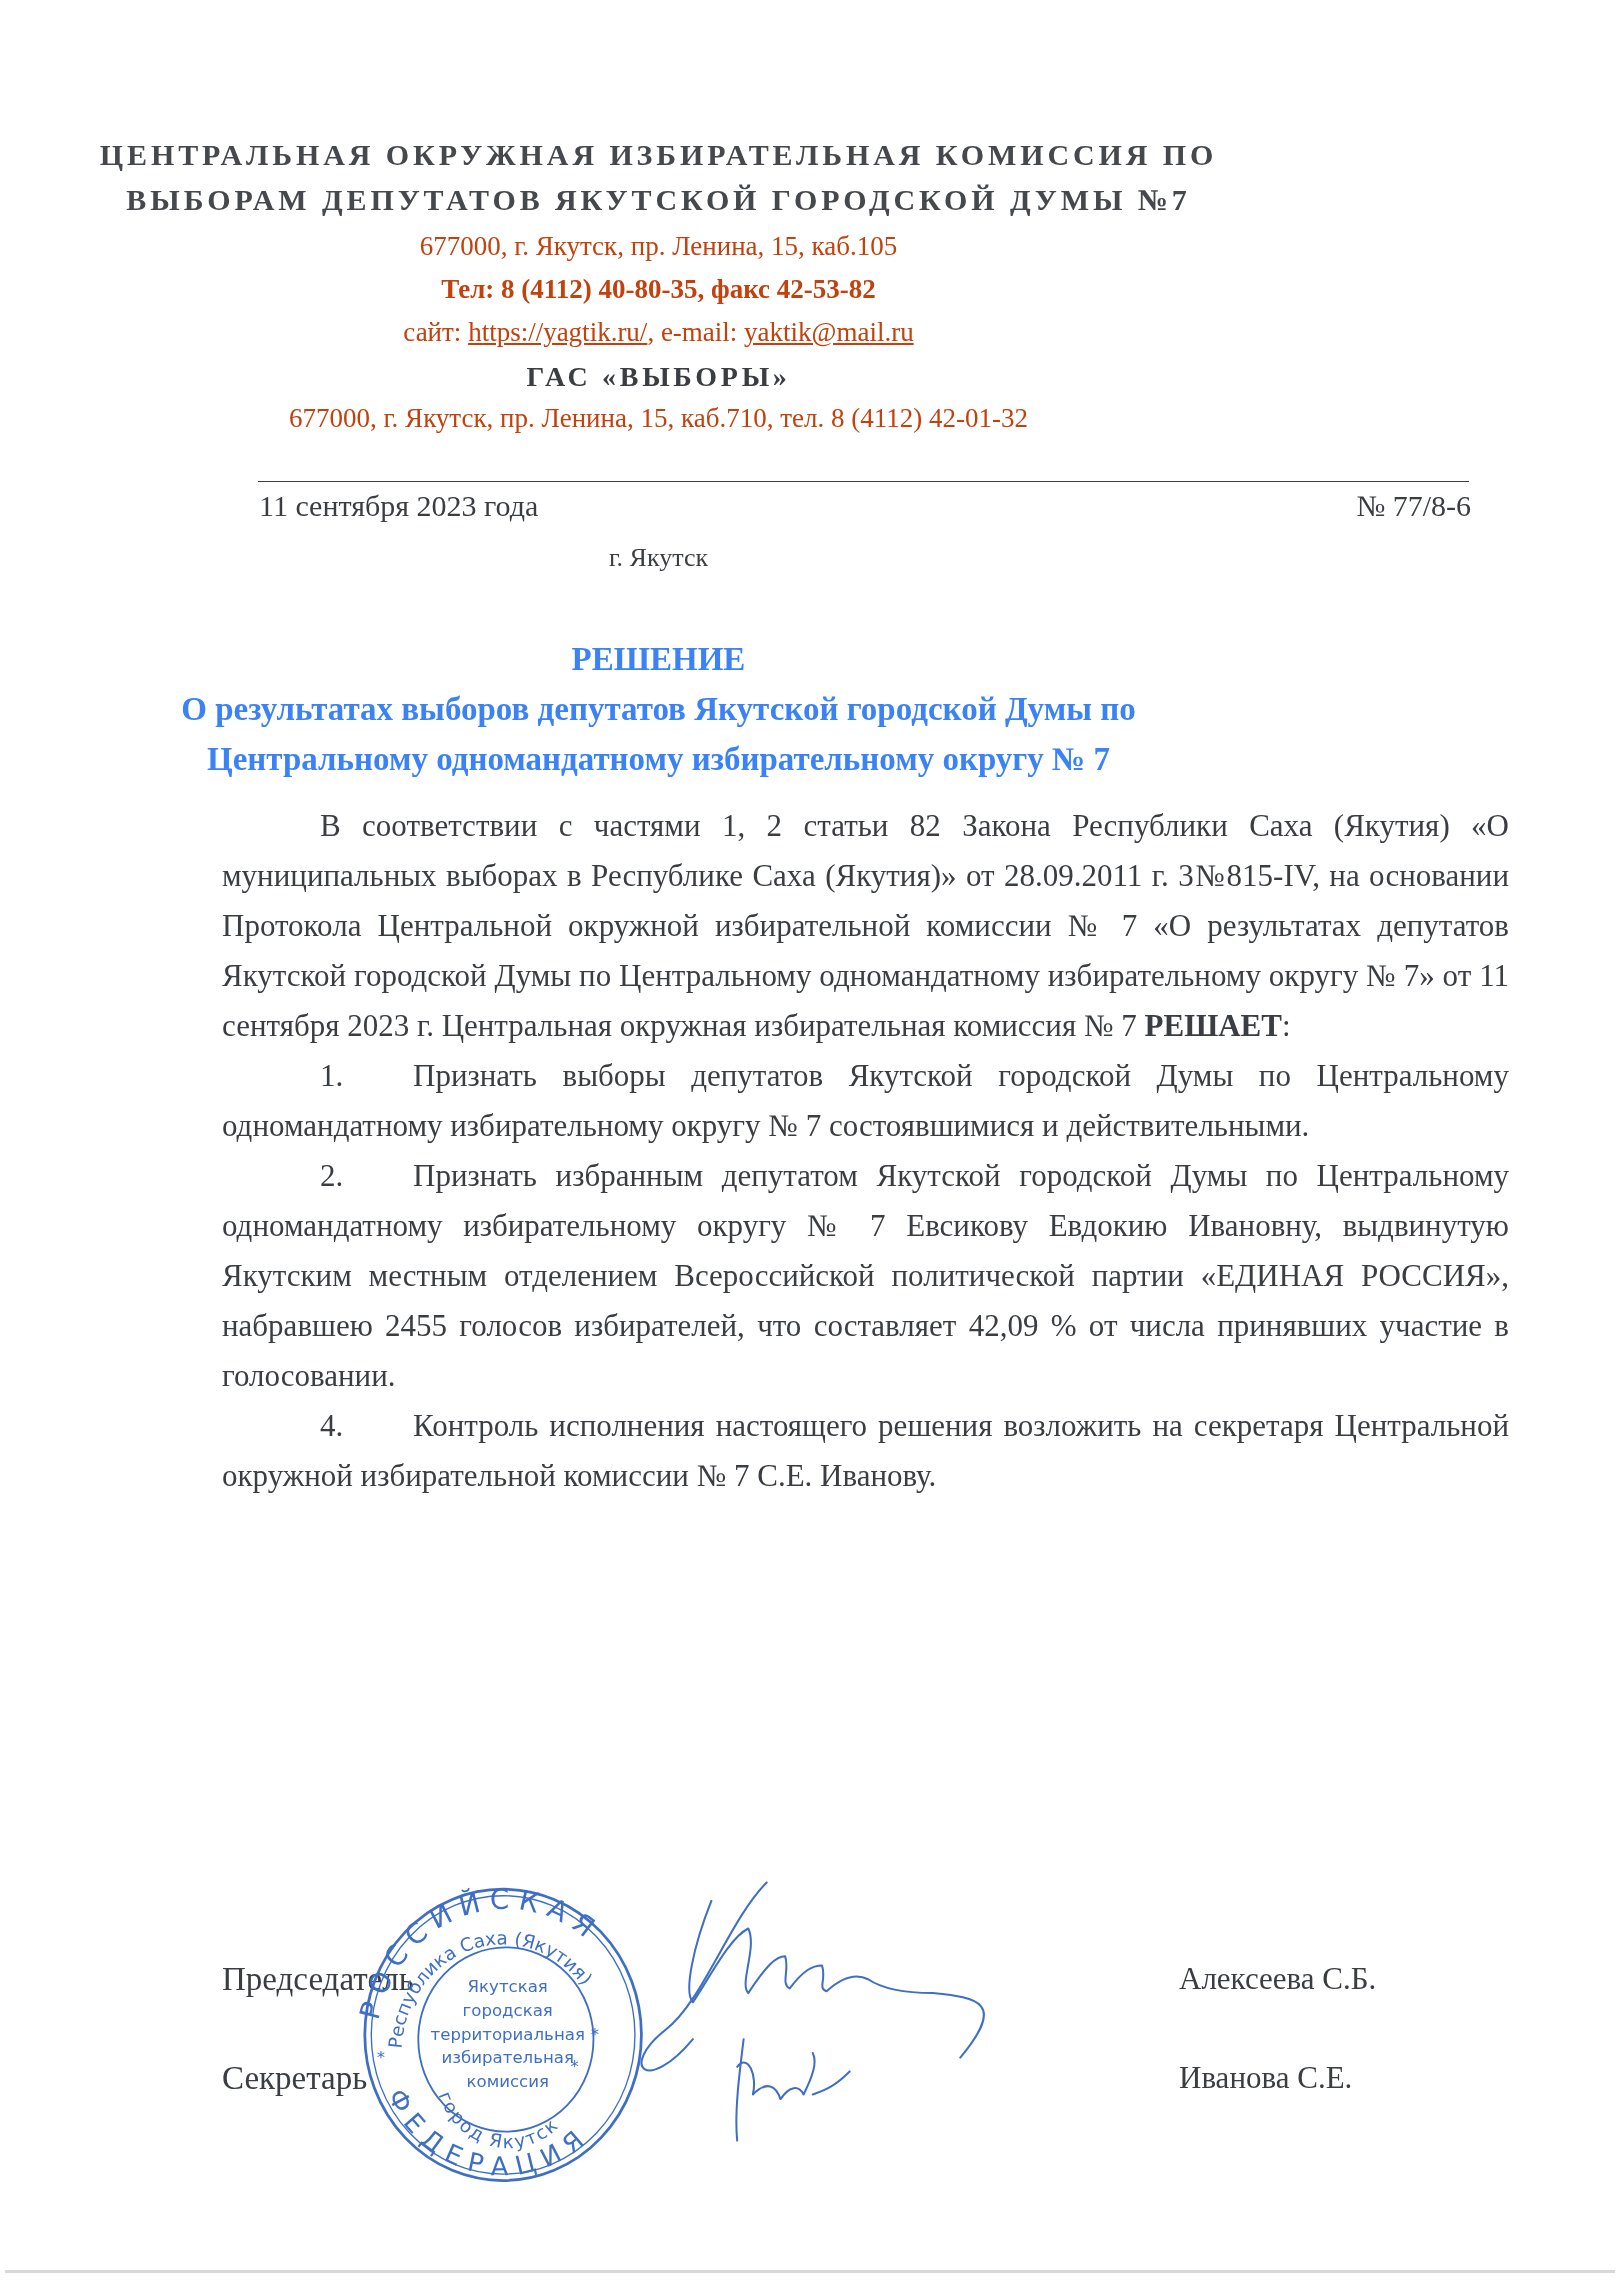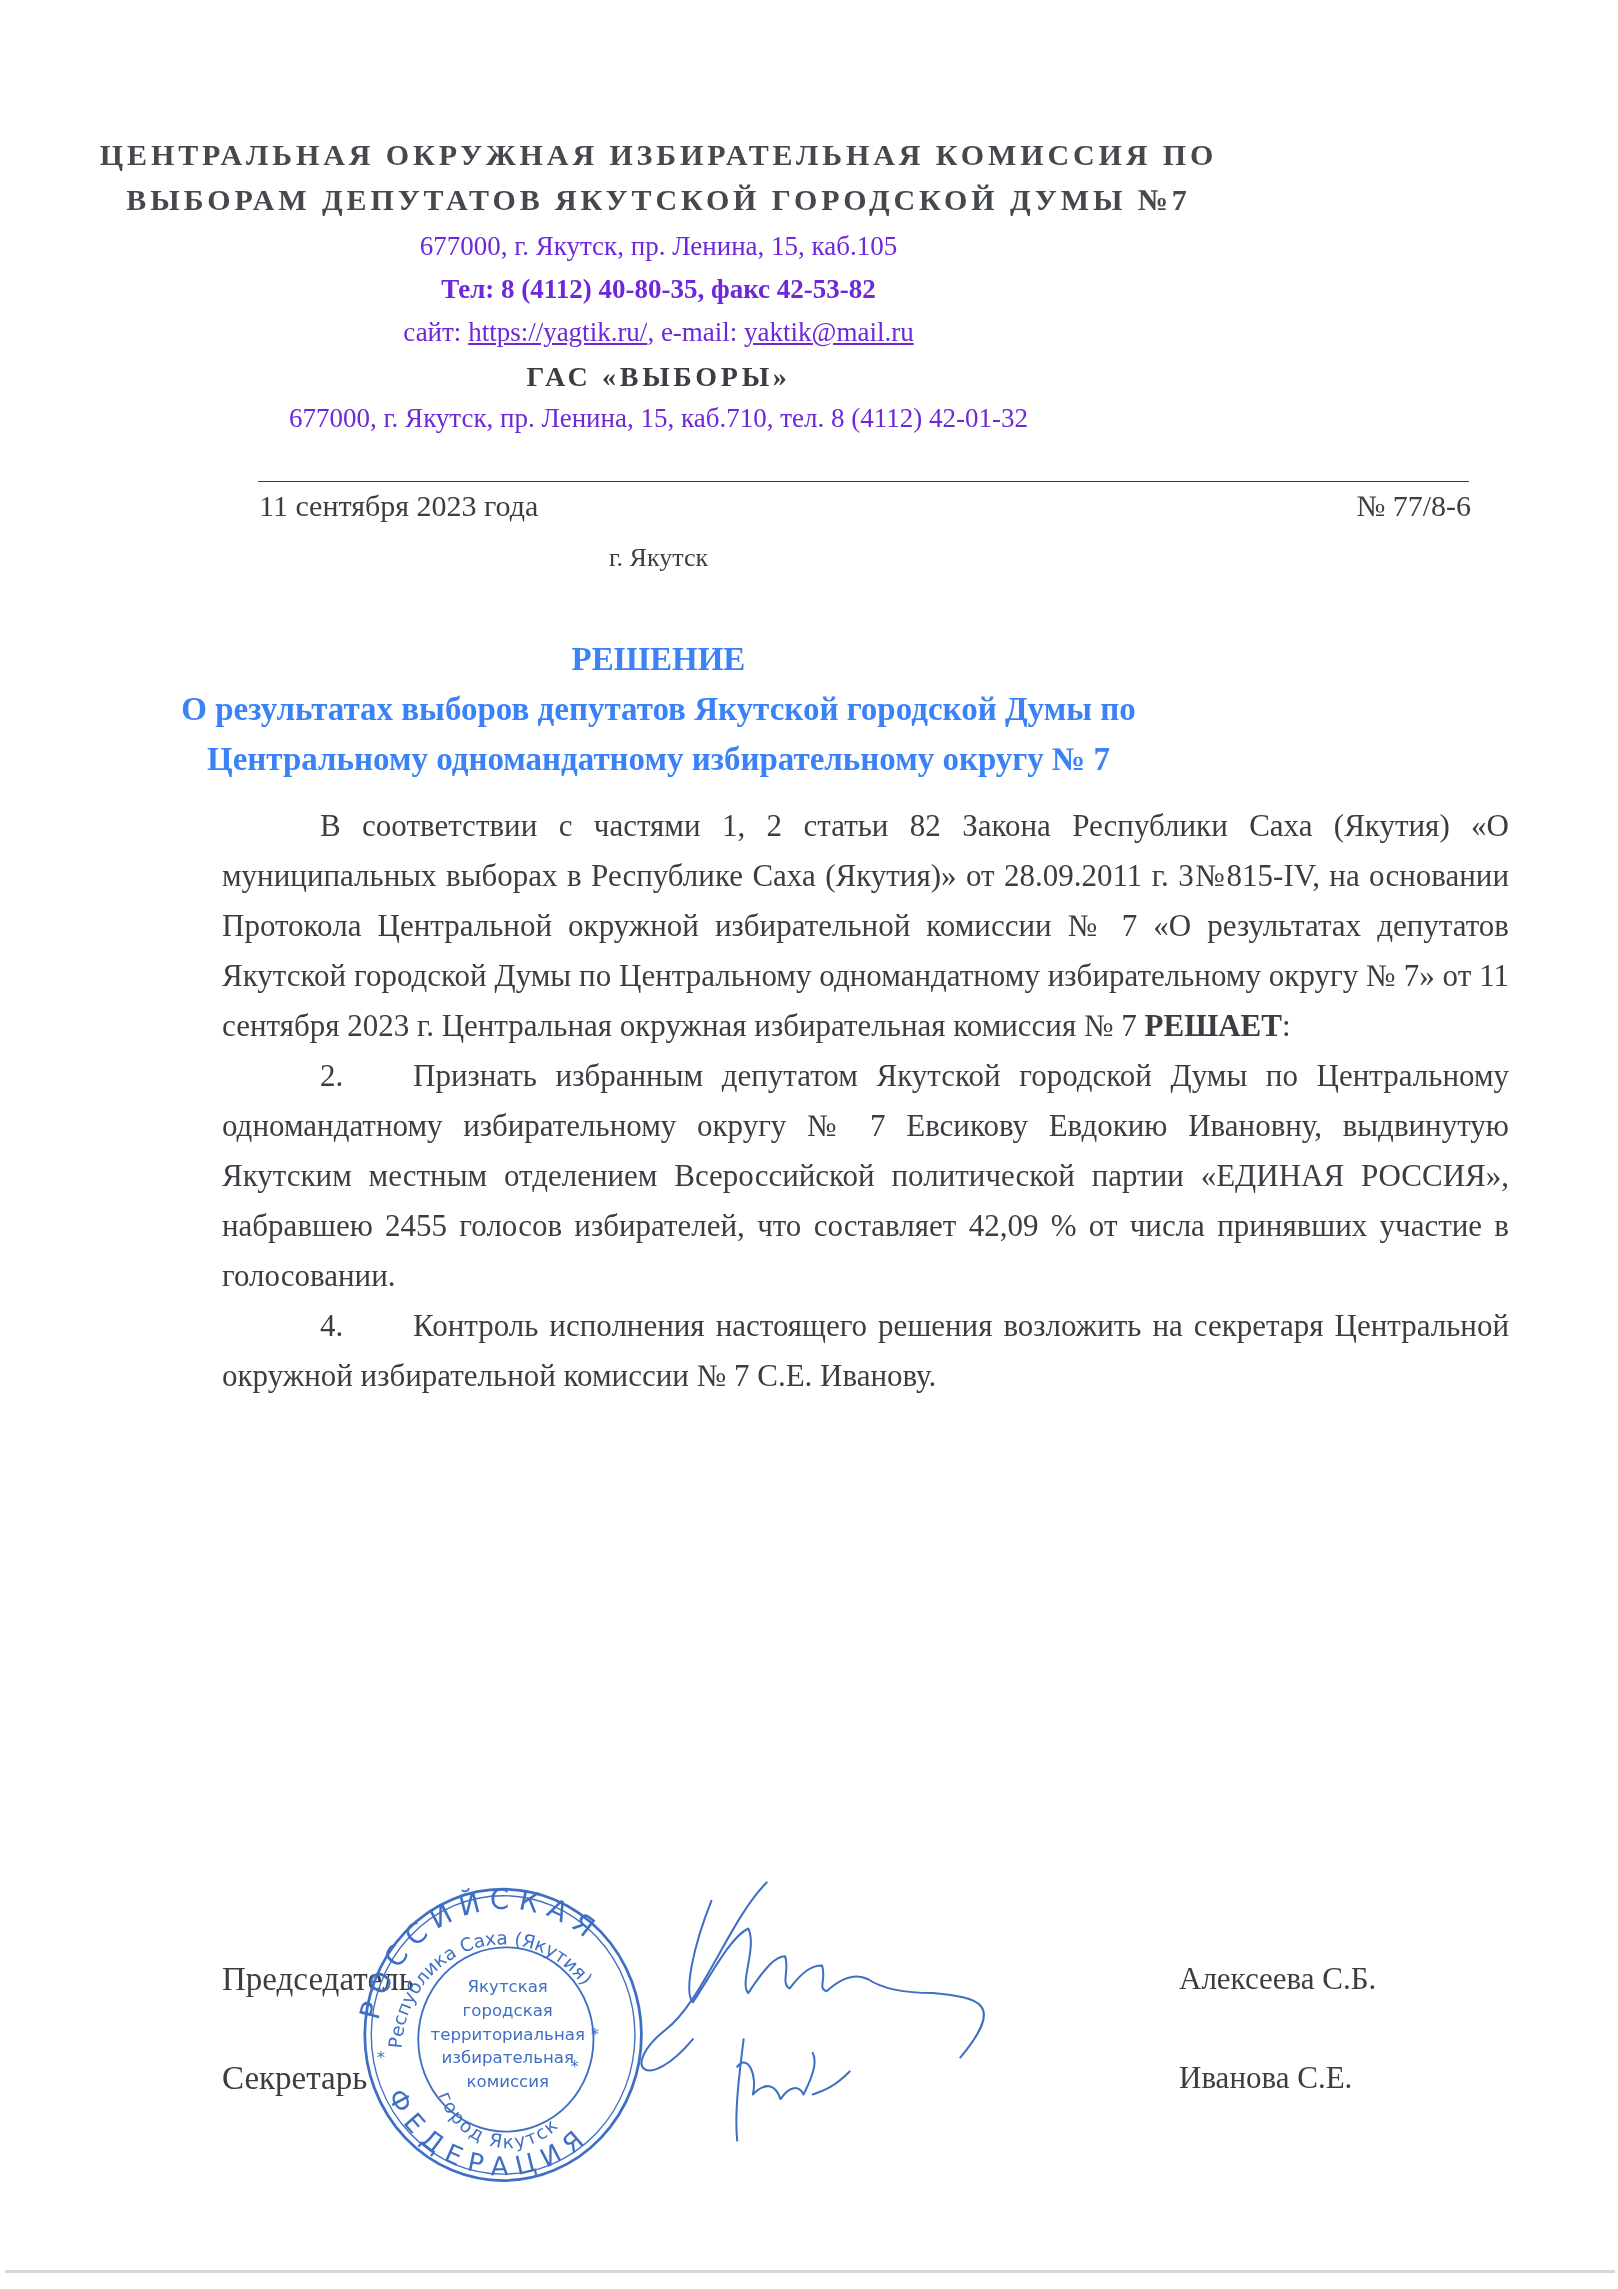--- a/index.html
+++ b/index.html
@@ -1,21 +1,21 @@
 <!DOCTYPE html>
 <html style="font-size:14.8px"><head>
 <meta charset="utf-8">
 <style>
   html, body { margin: 0; padding: 0; background: #ffffff; }
   body { width: 1619px; height: 2290px; position: relative; overflow: hidden;
          font-family: "Liberation Serif", "DejaVu Serif", serif; color: #3a3d42; }
   .abs { position: absolute; }
   .center { left: 0; width: 1317px; text-align: center; }
   .hdr-org { font-weight: bold; font-size: 30px; letter-spacing: 3.9px; color: #45484d; }
-  .hdr-line { font-size: 27px; color: #6d28d9; }
+  .hdr-line { font-size: 27px; color: #c2410c; }
   .hdr-bold { font-weight: bold; }
   .hdr-link { text-decoration: underline; }
   .gas { font-weight: bold; font-size: 28px; letter-spacing: 3.7px; }
   .rule { left: 258px; width: 1211px; height: 0; border-top: 1.8px solid #3a3d42; top: 481px; }
   .date-row { top: 489px; font-size: 30px; }
   .city { top: 543px; font-size: 26px; }
   .title { font-weight: bold; font-size: 33px; color: #3b82f6; }
   .body-text { left: 222px; width: 1287px; font-size: 31px; line-height: 50px; text-align: justify; }
   .p { margin: 0; }
   .indent { text-indent: 98px; }
@@ -45,20 +45,21 @@
 <div class="abs date-row" style="left:259px;">11 сентября 2023 года</div>
 <div class="abs date-row" style="right:148px;">№ 77/8-6</div>
 <div class="abs center city">г. Якутск</div>
 
 <div class="abs center title" style="top:641px;">РЕШЕНИЕ</div>
 <div class="abs center title" style="top:691px;">О результатах выборов депутатов Якутской городской Думы по</div>
 <div class="abs center title" style="top:741px;">Центральному одномандатному избирательному округу № 7</div>
 
 <div class="abs body-text" style="top:801px;">
   <p class="p indent"><span>В соответствии с частями 1, 2 статьи 82 Закона Республики Саха (Якутия) «О муниципальных выборах в Республике Саха (Якутия)» от 28.09.2011 г. 3№815-IV, на основании Протокола Центральной окружной избирательной комиссии № 7 «О результатах депутатов Якутской городской Думы по Центральному одномандатному избирательному округу № 7» от 11 сентября 2023 г. Центральная окружная избирательная комиссия № 7 </span><b>РЕШАЕТ</b><span>:</span></p>
+  <p class="p item"><span class="num">1.</span><span>Признать выборы депутатов Якутской городской Думы по Центральному одномандатному избирательному округу № 7 состоявшимися и действительными.</span></p>
   <p class="p item"><span class="num">2.</span><span>Признать избранным депутатом Якутской городской Думы по Центральному одномандатному избирательному округу № 7 Евсикову Евдокию Ивановну, выдвинутую Якутским местным отделением Всероссийской политической партии «ЕДИНАЯ РОССИЯ», набравшею 2455 голосов избирателей, что составляет 42,09 % от числа принявших участие в голосовании.</span></p>
   <p class="p item"><span class="num">4.</span><span>Контроль исполнения настоящего решения возложить на секретаря Центральной окружной избирательной комиссии № 7 С.Е. Иванову.</span></p>
 </div>
 
 <div class="abs sig-label" style="left:222px; top:1961px;">Председатель</div>
 <div class="abs sig-name" style="left:1179px; top:1961px;">Алексеева С.Б.</div>
 <div class="abs sig-label" style="left:222px; top:2060px;">Секретарь</div>
 <div class="abs sig-name" style="left:1179px; top:2060px;">Иванова С.Е.</div>
 
 <svg class="abs stamp-svg" width="295" height="351" viewBox="0 0 320 380">

